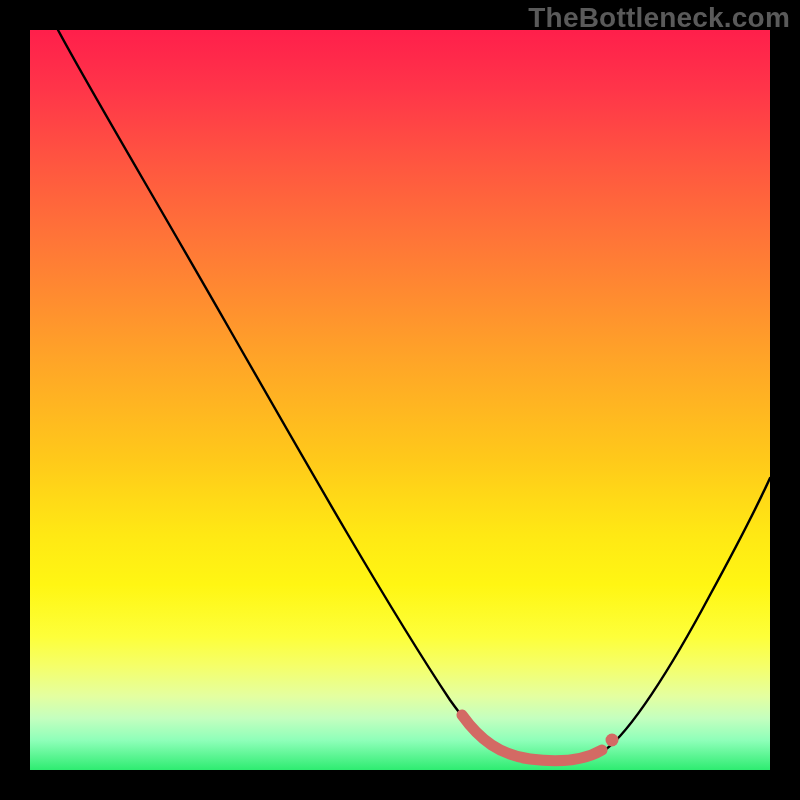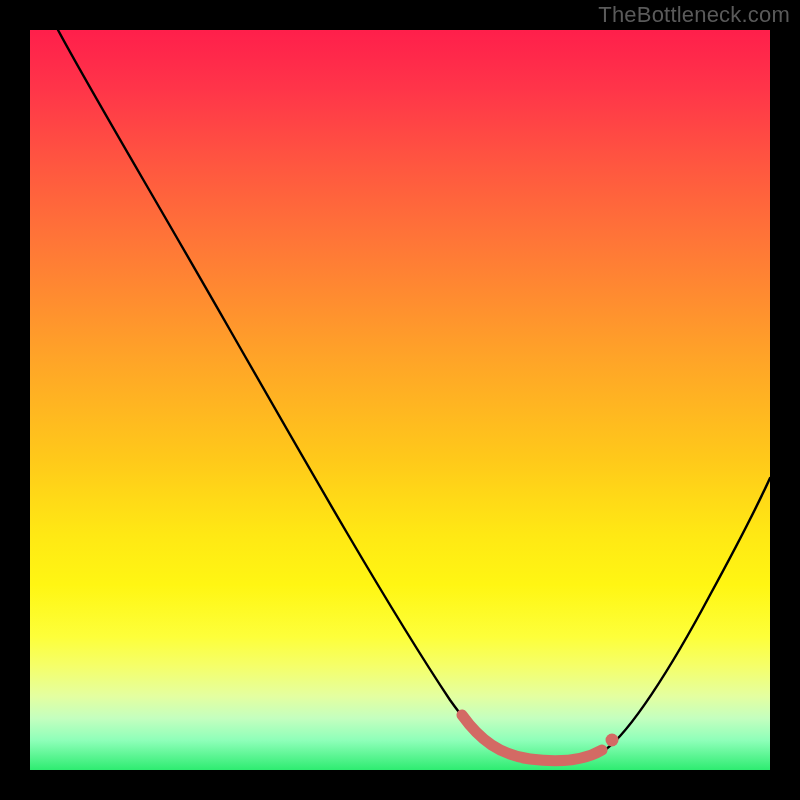--- a/index.html
+++ b/index.html
@@ -17,22 +17,22 @@
     top: 0;
     width: 800px;
     height: 800px;
     background: #000;
   }
   .watermark {
     position: absolute;
     top: 2px;
     right: 10px;
     color: #5a5a5a;
-    font-size: 22px;
-    font-weight: 400;
+    font-size: 28px;
+    font-weight: 700;
     letter-spacing: 0.2px;
   }
   .plot {
     position: absolute;
     left: 30px;
     top: 30px;
     width: 740px;
     height: 740px;
     overflow: hidden;
   }

